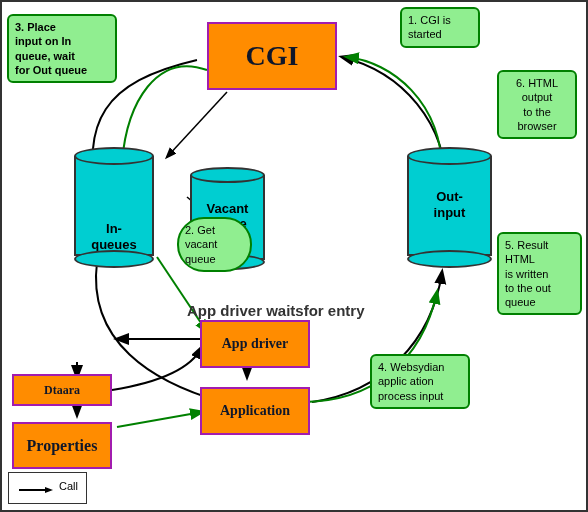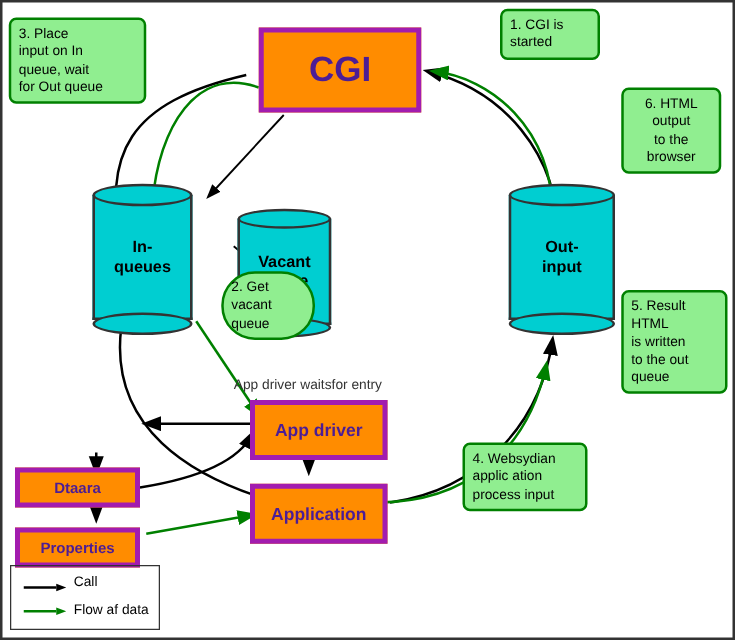--- a/index.html
+++ b/index.html
@@ -16,28 +16,29 @@
 
     .diagram-container {
       position: relative;
       width: 584px;
       height: 508px;
     }
 
     
     .orange-box {
       background: #FF8C00;
-      border: 4px solid #a21caf;
-      color: #4c1d95;
+      border: 2px solid #a21caf;
+      color: #0f172a;
       font-weight: bold;
       text-align: center;
       display: flex;
       align-items: center;
       justify-content: center;
       position: absolute;
+      font-family: Liberation Serif, serif;
     }
 
     
     .cylinder {
       position: absolute;
       display: flex;
       flex-direction: column;
       align-items: center;
     }
     .cylinder-body {
@@ -157,21 +158,21 @@
     </defs>
   </svg>
 
   <div class="orange-box" style="left:205px; top:20px; width:130px; height:68px; font-size:28px;">
     <span>CGI</span>
   </div>
 
   <div class="cylinder" style="left:72px; top:145px; width:80px;">
     <div class="cylinder-top" style="width:80px; height:18px;"></div>
     <div class="cylinder-body" style="width:80px; height:100px; margin-top:-9px;">
-      <span class="cylinder-label" style="white-space:pre-line;">In-
+      <span class="cylinder-label" style="white-space:pre-line;margin-top:32px;">In-
 queues</span>
     </div>
     <div class="cylinder-bottom-cap" style="width:80px; height:18px;"></div>
   </div>
 
   <div class="cylinder" style="left:188px; top:165px; width:75px;">
     <div class="cylinder-top" style="width:75px; height:16px;"></div>
     <div class="cylinder-body" style="width:75px; height:85px; margin-top:-8px;">
       <span class="cylinder-label" style="white-space:pre-line;">Vacant
 queue</span>
@@ -194,26 +195,26 @@
 
   <div class="orange-box" style="left:198px; top:385px; width:110px; height:48px; font-size:14px;">
     <span>Application</span>
   </div>
 
 
   <div class="orange-box" style="left:10px; top:372px; width:100px; height:32px; font-size:12px;">
     <span>Dtaara</span>
   </div>
 
-  <div class="orange-box" style="left:10px; top:420px; width:100px; height:32px; font-size:12px;">
+  <div class="orange-box" style="left:10px; top:420px; width:100px; height:47px; font-size:16px;">
     <span>Properties</span>
   </div>
 
   <div class="callout" style="left:5px; top:12px; width:110px;">
-    <span style="white-space:pre-line;">3. Place
+    <span style="white-space:pre-line;font-weight:bold;">3. Place
 input on In
 queue, wait
 for Out queue</span>
   </div>
 
   <div class="callout" style="left:175px; top:215px; width:75px;border-radius:27px;">
     <span style="white-space:pre-line;">2. Get
 vacant
 queue</span>
   </div>
@@ -237,34 +238,27 @@
 to the out
 queue</span>
   </div>
 
   <div class="callout" style="left:368px; top:352px; width:100px;">
     <span style="white-space:pre-line;">4. Websydian
 applic ation
 process input</span>
   </div>
 
-  <div style="position:absolute; left:185px; top:300px; font-size:11px; color:#333;">
+  <div style="position:absolute; left:185px; top:300px; font-size:15px; color:#333;font-weight:bold;">
     <span>App driver waitsfor entry</span>
   </div>
 
   <div class="legend">
     <div style="display:flex; align-items:flex-end; margin-bottom:2px;">
       <svg width="36" height="14">
         <line x1="2" y1="7" x2="28" y2="7" stroke="black" stroke-width="2"></line>
         <polygon points="28,4 36,7 28,10" fill="black"></polygon>
       </svg>
       <span style="margin-left:6px;">Call</span>
     </div>
-    <div style="display:flex; align-items:center;">
-      <svg width="36" height="14">
-        <line x1="2" y1="7" x2="28" y2="7" stroke="green" stroke-width="2"></line>
-        <polygon points="28,4 36,7 28,10" fill="green"></polygon>
-      </svg>
-      <span style="margin-left:6px;">Flow af data</span>
-    </div>
   </div>
 
 </div>
 
 </body></html>

